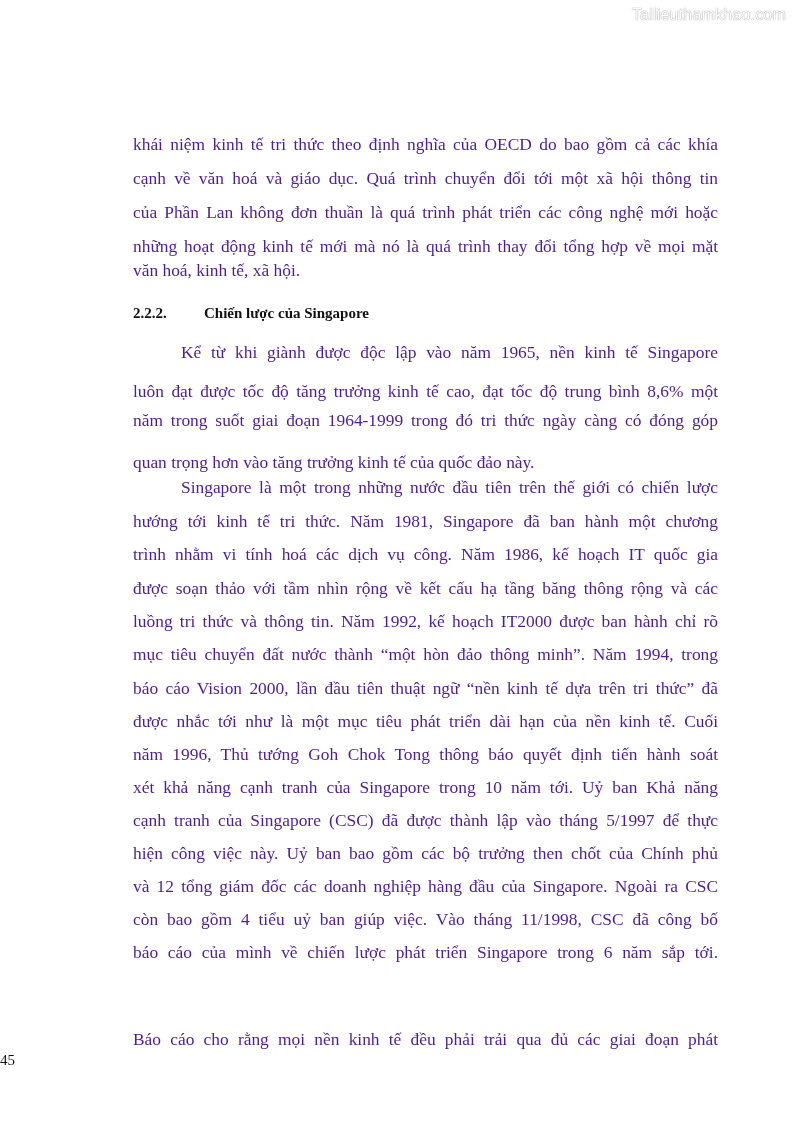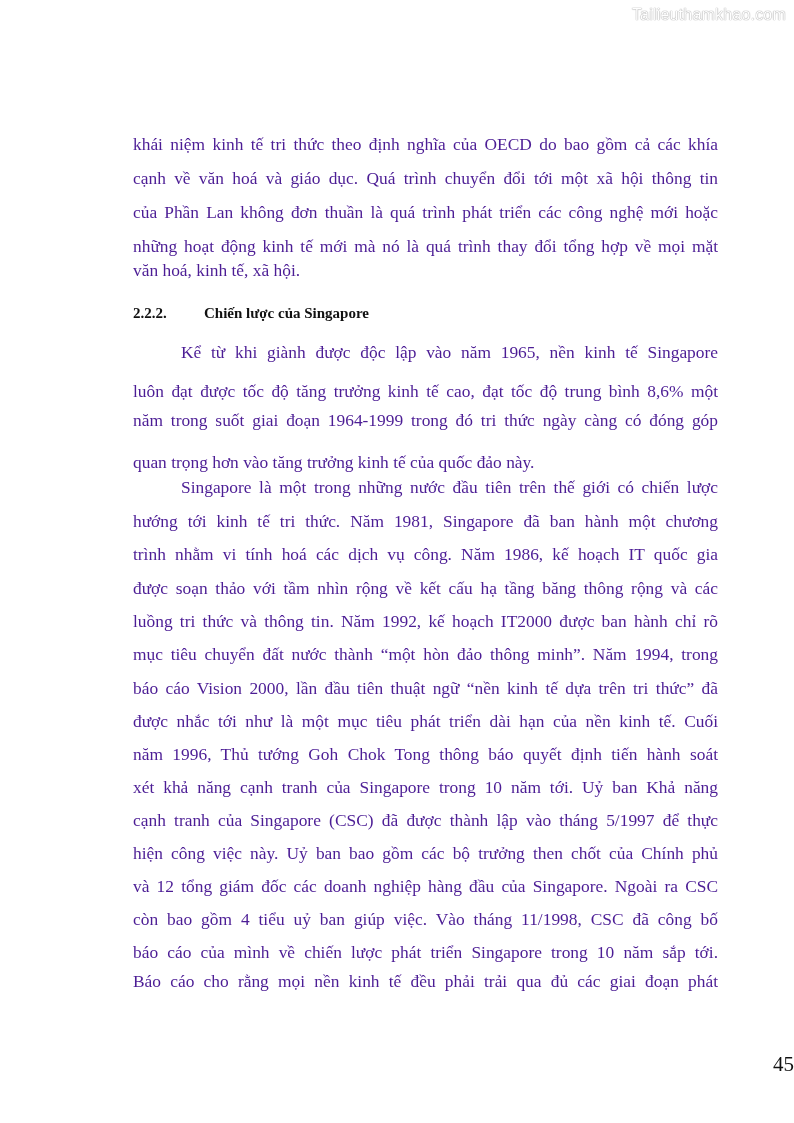--- a/index.html
+++ b/index.html
@@ -20,22 +20,22 @@
   }
   .line.last { text-align-last: left; }
   .line.indent { left: 181px; width: 537px; }
   .heading {
     position: absolute; left: 133px;
     font-family: "Liberation Serif", serif; font-size: 15px; font-weight: bold;
     color: #111111; line-height: 22px; white-space: nowrap;
   }
   .heading .num { display: inline-block; width: 71px; }
   .page-number {
-    position: absolute; left: 0; width: 794px; top: 1052px; text-align: right;
-    font-family: "Liberation Serif", serif; font-size: 21px; color: #111111;
+    position: absolute; left: 0; width: 794px; top: 1052px; text-align: left;
+    font-family: "Liberation Serif", serif; font-size: 15px; color: #111111;
   }
 </style>
 </head>
 <body>
 
 <div class="page">
 
   <div class="watermark">Tailieuthamkhao.com</div>
 
   <div>
@@ -65,18 +65,18 @@
     <div class="line" style="top:610px;">luồng tri thức và thông tin. Năm 1992, kế hoạch IT2000 được ban hành chỉ rõ</div>
     <div class="line" style="top:643px;">mục tiêu chuyển đất nước thành “một hòn đảo thông minh”. Năm 1994, trong</div>
     <div class="line" style="top:677px;">báo cáo Vision 2000, lần đầu tiên thuật ngữ “nền kinh tế dựa trên tri thức” đã</div>
     <div class="line" style="top:710px;">được nhắc tới như là một mục tiêu phát triển dài hạn của nền kinh tế. Cuối</div>
     <div class="line" style="top:743px;">năm 1996, Thủ tướng Goh Chok Tong thông báo quyết định tiến hành soát</div>
     <div class="line" style="top:776px;">xét khả năng cạnh tranh của Singapore trong 10 năm tới.  Uỷ ban Khả năng</div>
     <div class="line" style="top:809px;">cạnh tranh của Singapore (CSC) đã được thành lập vào tháng 5/1997 để thực</div>
     <div class="line" style="top:842px;">hiện công việc này. Uỷ ban bao gồm các bộ trưởng then chốt của Chính phủ</div>
     <div class="line" style="top:875px;">và 12 tổng giám đốc các doanh nghiệp hàng đầu của Singapore. Ngoài ra CSC</div>
     <div class="line" style="top:908px;">còn bao gồm 4 tiểu uỷ ban giúp việc. Vào tháng 11/1998, CSC đã công bố</div>
-    <div class="line" style="top:941px;">báo cáo của mình về chiến lược phát triển Singapore trong 10 năm sắp tới.</div>
-    <div class="line" style="top:970px;">Báo cáo cho rằng mọi nền kinh tế đều phải trải qua đủ các giai đoạn phát</div>
+    <div class="line" style="top:941px;">báo cáo của mình về chiến lược phát triển Singapore trong 6 năm sắp tới.</div>
+    <div class="line" style="top:1028px;">Báo cáo cho rằng mọi nền kinh tế đều phải trải qua đủ các giai đoạn phát</div>
   </div>
 
   <div class="page-number">45</div>
 </div>
 
 </body></html>

